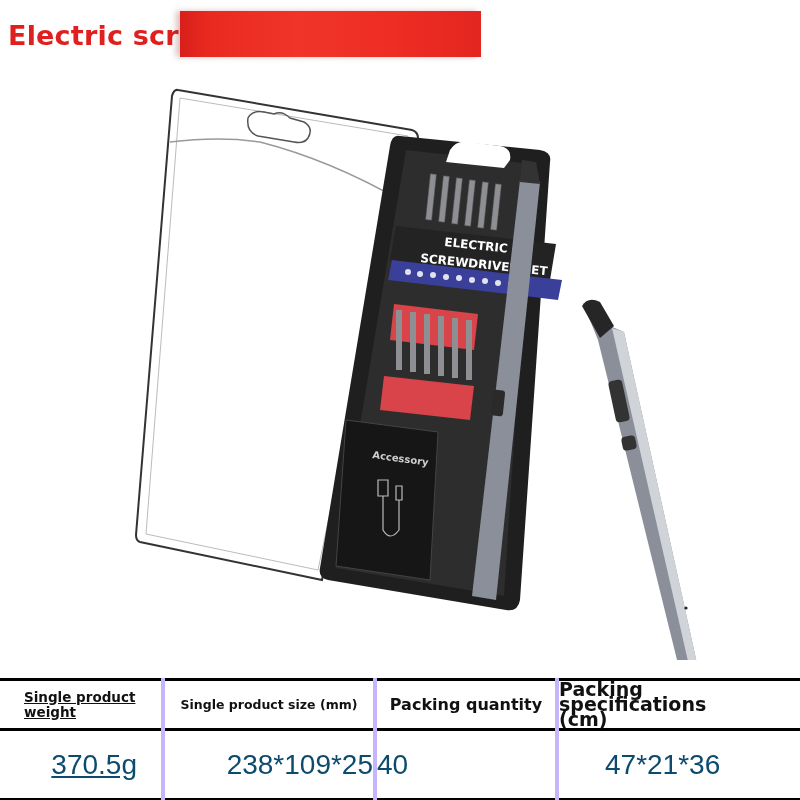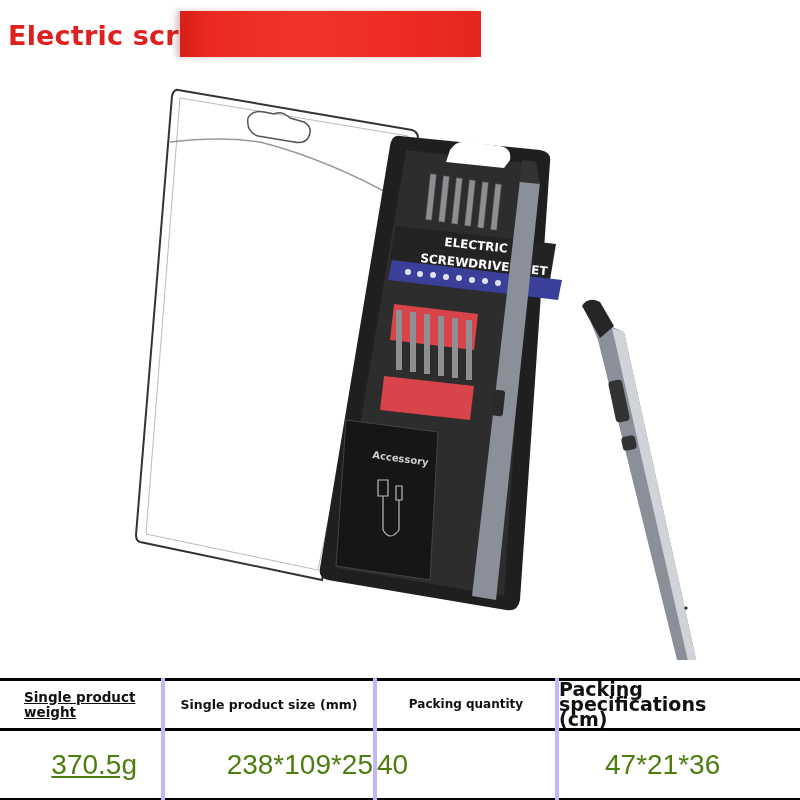--- a/index.html
+++ b/index.html
@@ -29,23 +29,23 @@
     border-top: 3px solid #000; border-bottom: 3px solid #000;
     border-left: 4px solid #c4b5fd;
     padding: 0; vertical-align: middle;
   }
   .spec-table td:first-child { border-left: none; text-decoration: underline; }
   .spec-table tr.head td { height: 50px; }
   .spec-table tr.vals td { height: 70px; }
   .h { font-weight: bold; font-size: 13.5px; color: #111; line-height: 15px; }
   .h1 { padding-left: 24px !important; font-size: 13.5px; }
   .h2 { text-align: center; font-size: 12.5px; }
-  .h3 { text-align: center; font-size: 12px; }
+  .h3 { text-align: center; font-size: 16px; }
   .h4 { text-align: left; padding-right: 21px !important; font-size: 19px; }
-  .v { font-family: "Liberation Sans", "DejaVu Sans", sans-serif; font-size: 28px; color: #4d7c0f; }
+  .v { font-family: "Liberation Sans", "DejaVu Sans", sans-serif; font-size: 28px; color: #0c4a6e; }
   .v1 { text-align: right; padding-right: 24px !important; }
   .v2 { text-align: right; }
   .v3 { text-align: left; }
   .v4 { padding-left: 46px !important; }
 </style>
 </head>
 <body>
 
 <div class="title-wrap">
   <div class="title-text">Electric screwdriver [32 in 1]</div>

